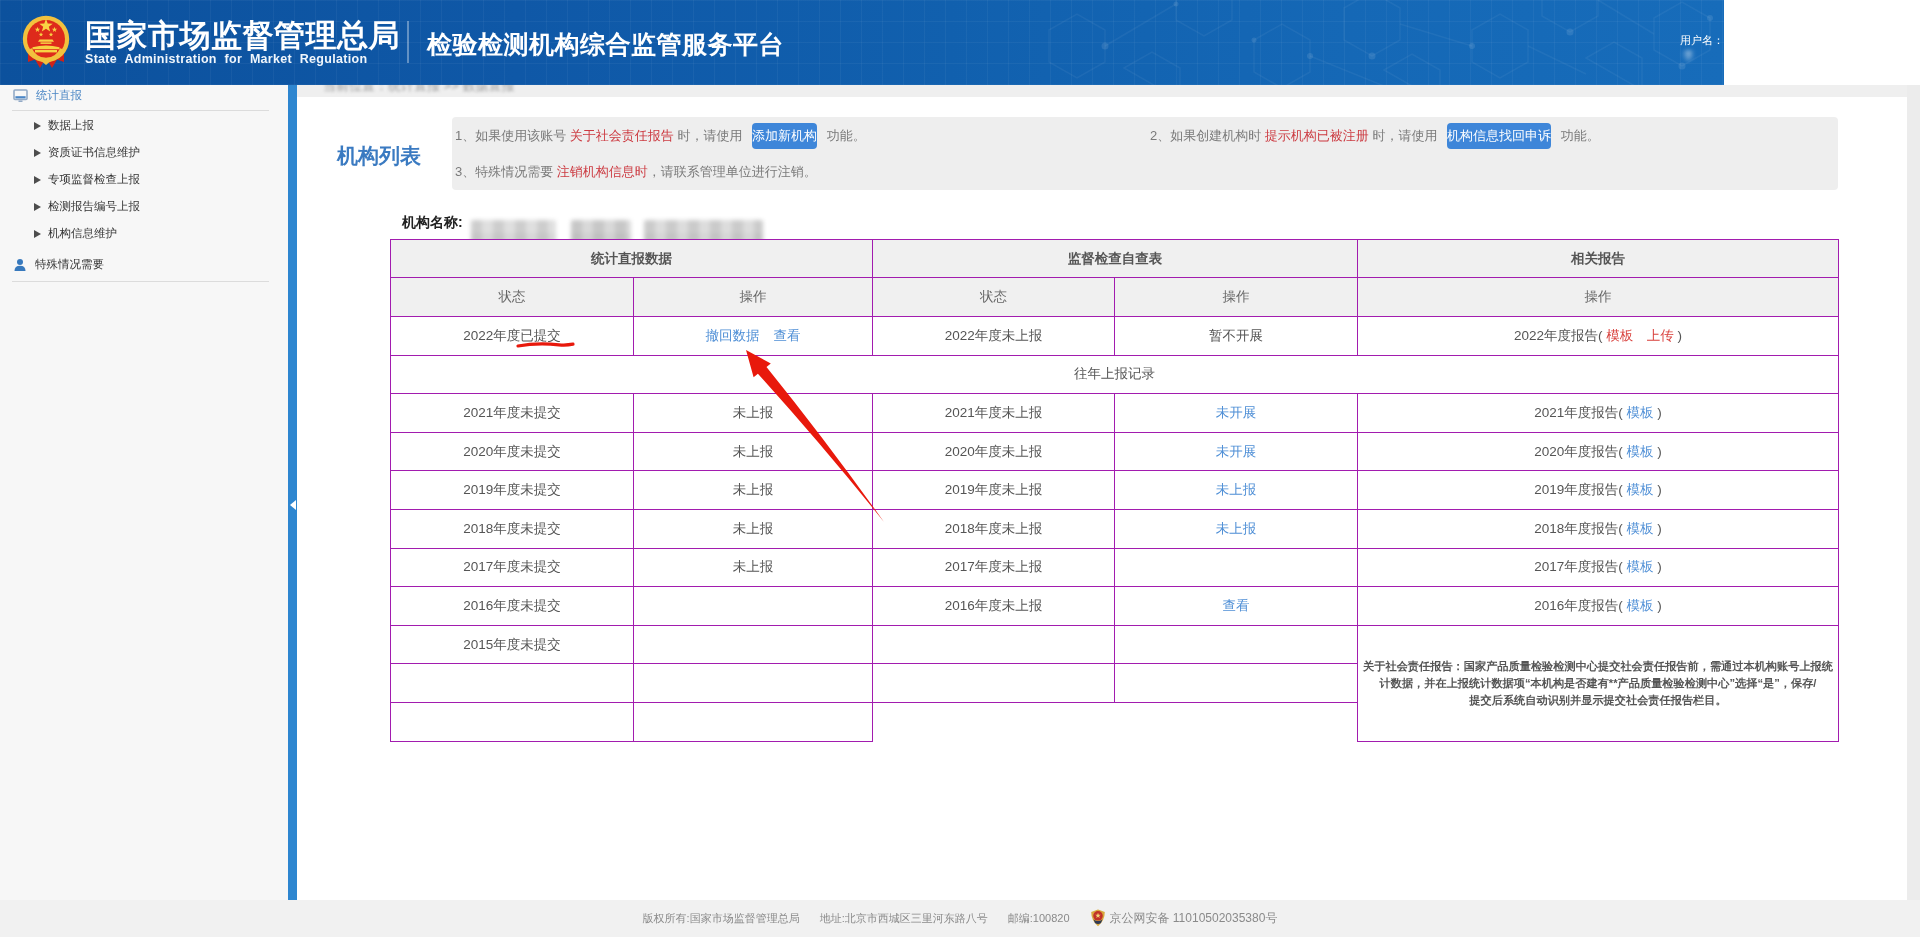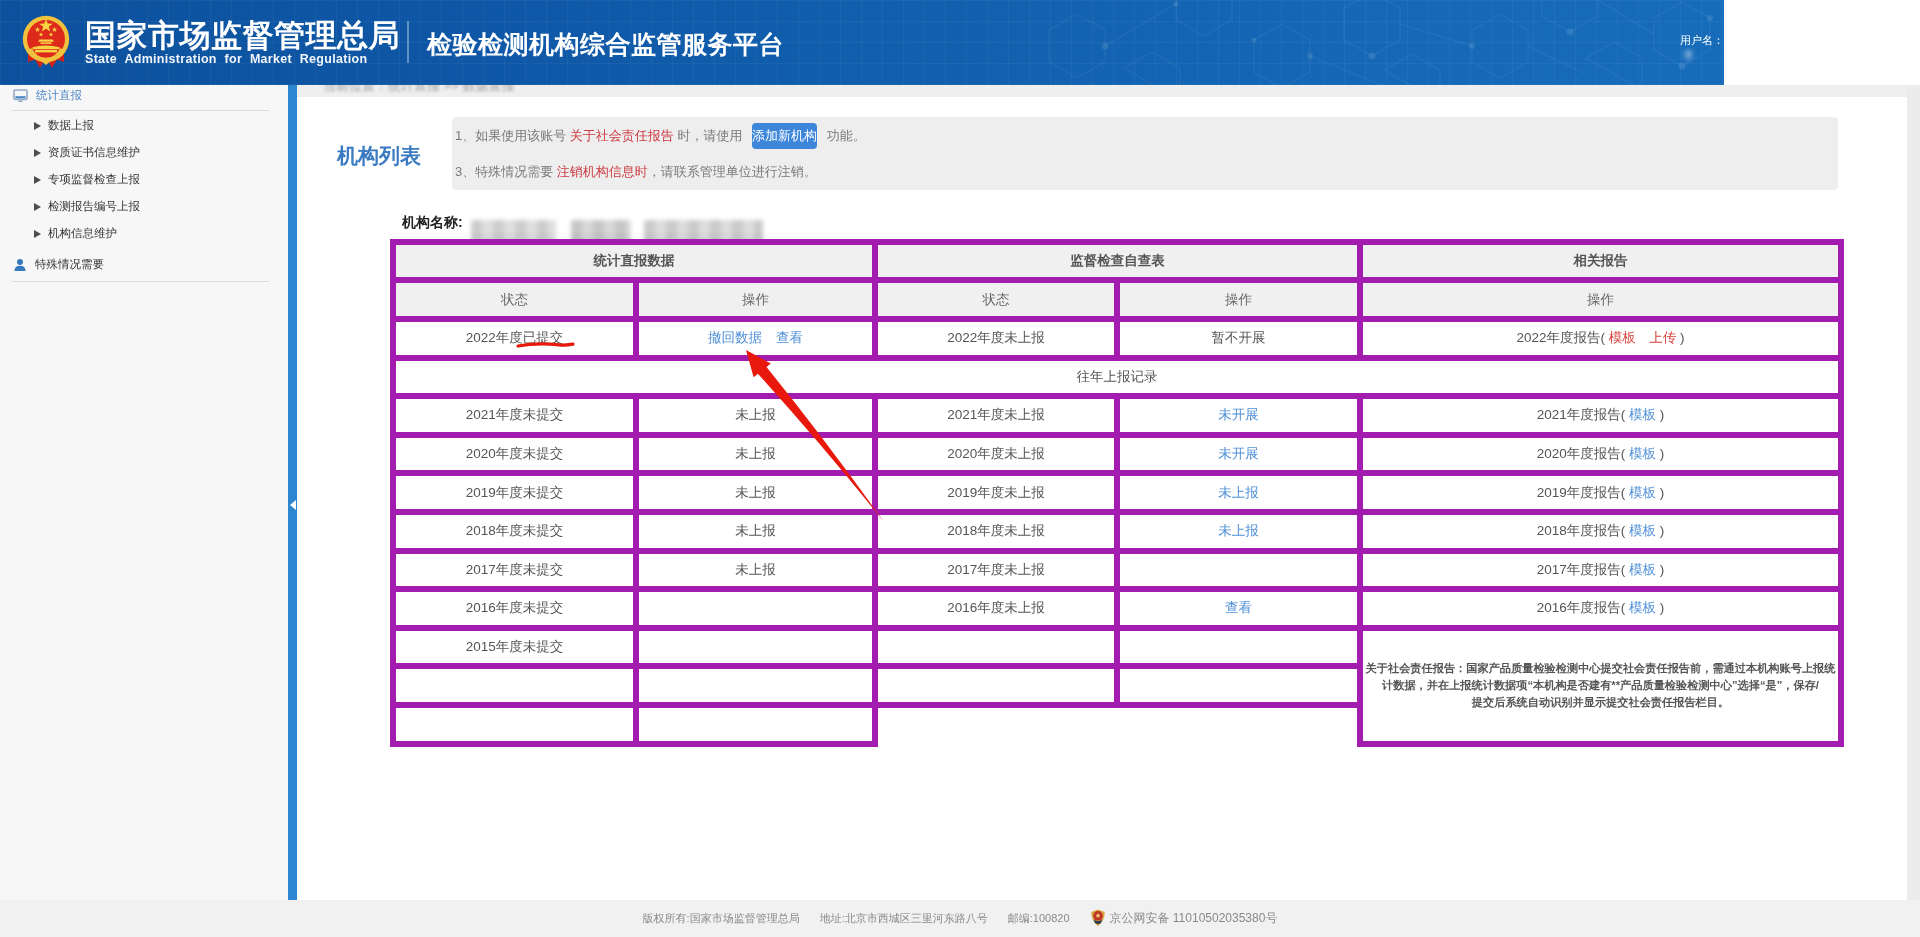--- a/index.html
+++ b/index.html
@@ -65,21 +65,21 @@
   #org-row { position:absolute; left:105px; top:126px; height:24px; display:flex; align-items:center; }
   #org-label { font-size:14px; font-weight:bold; color:#222; }
   .blur-blob { position:absolute; top:-3px; height:25px; filter:blur(2.2px); border-radius:2px;
     background-image:
       repeating-linear-gradient(90deg, rgba(120,120,120,0.13) 0 11px, rgba(255,255,255,0.14) 11px 22px),
       repeating-linear-gradient(0deg, rgba(160,160,160,0.10) 0 12px, rgba(255,255,255,0.08) 12px 25px); }
 
   
   #tbl-wrap { position:absolute; left:93px; top:154px; }
   table { border-collapse:collapse; table-layout:fixed; }
-  td, th { border:6px solid #a21caf; text-align:center; vertical-align:middle; font-size:13.5px; color:#555;
+  td, th { border:1px solid #a21caf; text-align:center; vertical-align:middle; font-size:13.5px; color:#555;
     font-weight:normal; padding:0 4px; overflow:hidden; }
   col.c1 { width:243px; } col.c2 { width:239px; } col.c3 { width:242px; } col.c4 { width:243px; } col.c5 { width:481px; }
   tr.ghead th { background:#f0f0f0; font-weight:bold; color:#555; height:38px; }
   tr.shead th { background:#f0f0f0; color:#666; height:39px; }
   tr.data td { height:38.6px; background:#fff; }
   tr.merged td { height:38.6px; }
   a.seg-link { color:#4f8fd6; text-decoration:none; cursor:pointer; }
   a.seg-red { color:#d9413d; text-decoration:none; cursor:pointer; }
   .ops a { margin:0 7px; }
   td.note-cell { font-size:11.2px; font-weight:bold; color:#555; line-height:17px; padding:0 2px; text-align:center; white-space:nowrap; }
@@ -239,20 +239,25 @@
   </div>
 
   <div id="page-title">机构列表</div>
 
   <div id="notice-box">
     <div class="nrow" id="nrow1">
       <span>1、如果使用该账号 </span><span class="red-em">关于社会责任报告</span><span> 时，请使用</span>
       <button class="blue-btn">添加新机构</button>
       <span>功能。</span>
     </div>
+    <div class="nrow" id="nrow2">
+      <span>2、如果创建机构时 </span><span class="red-em">提示机构已被注册</span><span> 时，请使用</span>
+      <button class="blue-btn">机构信息找回申诉</button>
+      <span>功能。</span>
+    </div>
     <div class="nrow" id="nrow3">
       <span>3、特殊情况需要 </span><span class="red-em">注销机构信息时</span><span>，请联系管理单位进行注销。</span>
     </div>
   </div>
 
   <div id="org-row">
     <span id="org-label">机构名称:</span>
     <span style="position:relative; width:300px; display:inline-block;">
       <span class="blur-blob" style="left:8px; width:85px; background-color:#d7d7d7;"></span>
       <span class="blur-blob" style="left:108px; width:60px; background-color:#cfcfcf;"></span>

